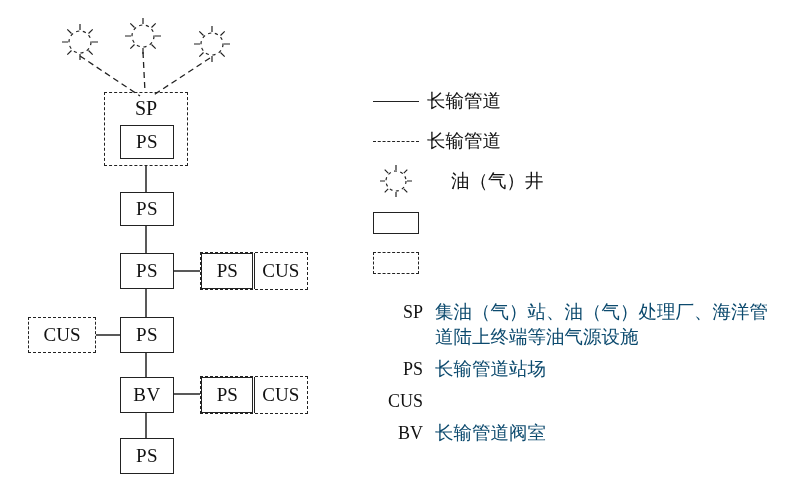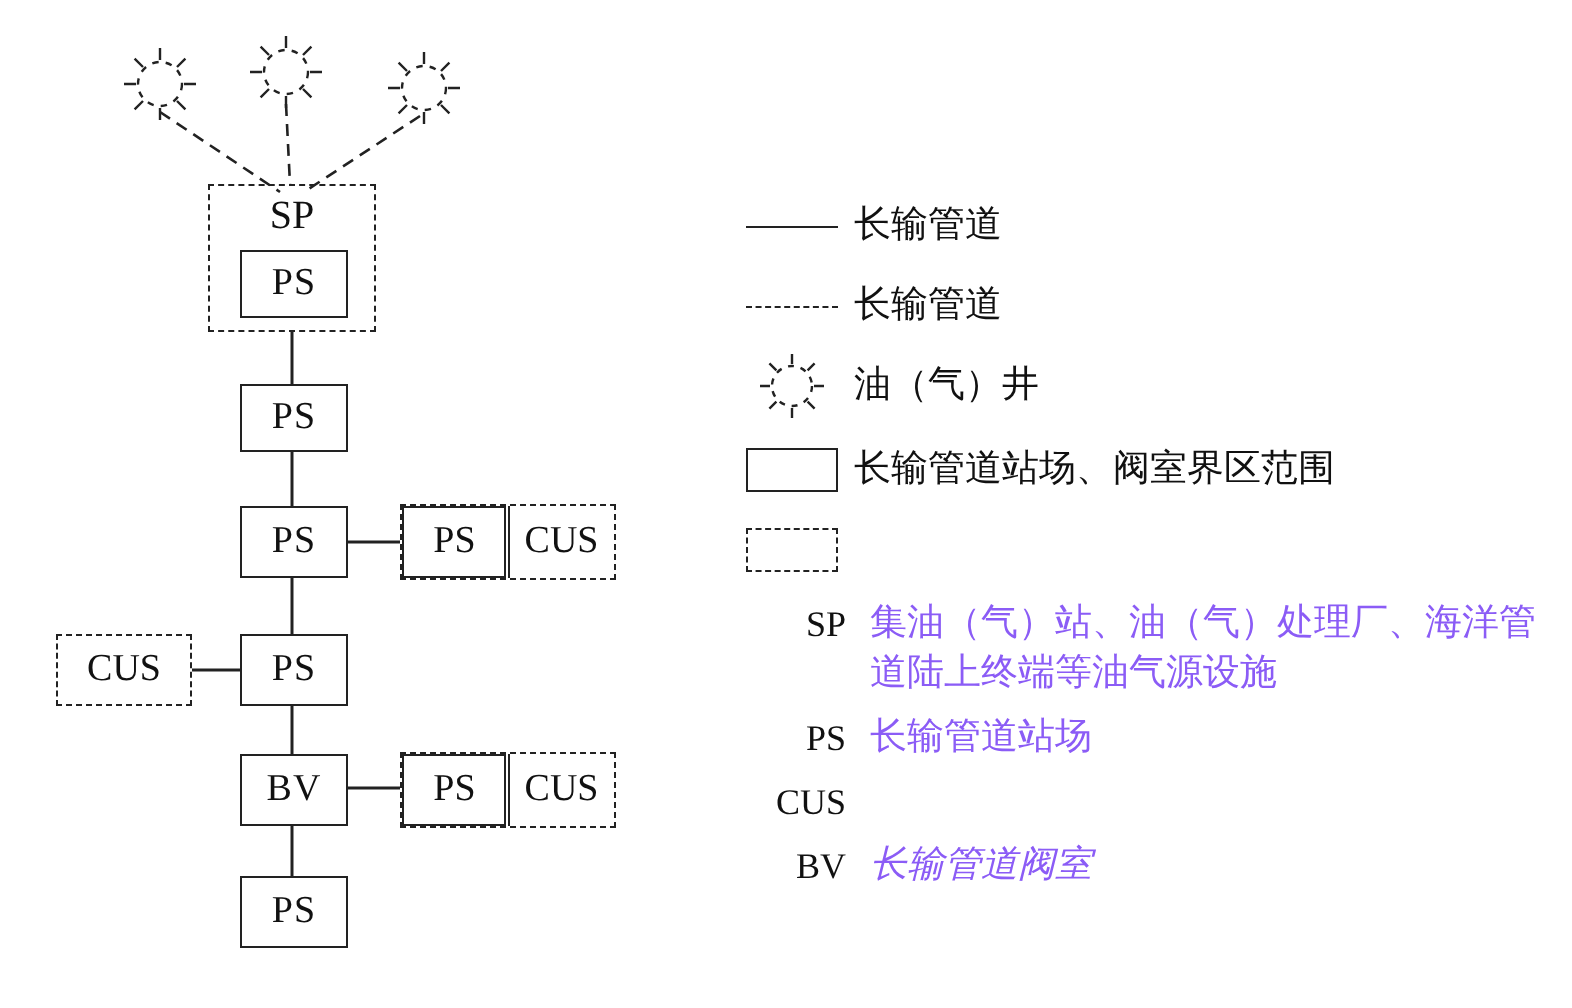--- a/index.html
+++ b/index.html
@@ -57,21 +57,21 @@
     color: #111;
   }
   .pair > div.left {
     border-right: 1.3px solid #222;
   }
 
   
   .legend {
     position: absolute;
     left: 365px;
-    top: 100px;
+    top: 88px;
     width: 410px;
   }
   .legend-row {
     display: flex;
     align-items: flex-start;
     margin-bottom: 14px;
   }
   .legend-sym {
     width: 62px;
     min-width: 62px;
@@ -127,21 +127,21 @@
     padding-right: 12px;
     font-size: 18px;
     line-height: 25px;
     font-family: "Liberation Serif", serif;
     color: #111;
   }
   .abbr-val {
     font-size: 18.5px;
     line-height: 25px;
     font-family: "Liberation Serif", serif;
-    color: #8b5cf6;
+    color: #0c4a6e;
   }
 </style>
 </head>
 <body>
 
 <svg id="canvas" viewBox="0 0 786 504" xmlns="http://www.w3.org/2000/svg">
   <g stroke="#222" fill="none" stroke-width="1.3">
 
     <g stroke-dasharray="6,4">
       <path d="M80,56 L140,96"></path>
@@ -220,37 +220,36 @@
     <div class="legend-txt">长输管道</div>
   </div>
 
   <div class="legend-row">
     <div class="legend-sym">
       <div class="line-dashed"></div>
     </div>
     <div class="legend-txt">长输管道</div>
   </div>
 
-  <div class="legend-row" style="margin-bottom:16px;">
+  <div class="legend-row" style="margin-bottom:16px;gap:24px;">
     <div class="legend-sym">
       <svg width="44" height="34" viewBox="0 0 44 34" xmlns="http://www.w3.org/2000/svg">
         <g transform="translate(22,17)" stroke="#222" fill="none" stroke-width="1.2">
           <circle cx="0" cy="0" r="10" stroke-dasharray="3,3.4"></circle>
           <path d="M0,-16 L0,-11 M11.3,-11.3 L7.8,-7.8 M16,0 L11,0 M11.3,11.3 L7.8,7.8 M0,16 L0,11 M-11.3,11.3 L-7.8,7.8 M-16,0 L-11,0 M-11.3,-11.3 L-7.8,-7.8"></path>
         </g>
       </svg>
     </div>
     <div class="legend-txt">油（气）井</div>
   </div>
 
   <div class="legend-row">
     <div class="legend-sym">
       <div class="sym-rect-solid"></div>
     </div>
-    <div class="legend-txt">长输管道站场、阀室界区范围</div>
   </div>
 
   <div class="legend-row">
     <div class="legend-sym">
       <div class="sym-rect-dashed"></div>
     </div>
   </div>
 
 </div>
 
@@ -265,16 +264,16 @@
     <div class="abbr-key">PS</div>
     <div class="abbr-val" style="max-width:345px;font-family:Liberation Serif, serif;">长输管道站场</div>
   </div>
 
   <div class="abbr-row">
     <div class="abbr-key">CUS</div>
   </div>
 
   <div class="abbr-row" style="margin-top:4px;">
     <div class="abbr-key">BV</div>
-    <div class="abbr-val" style="max-width:345px;font-style:italic;">长输管道阀室</div>
+    <div class="abbr-val" style="max-width:345px;">长输管道阀室</div>
   </div>
 
 </div>
 
 </body></html>

